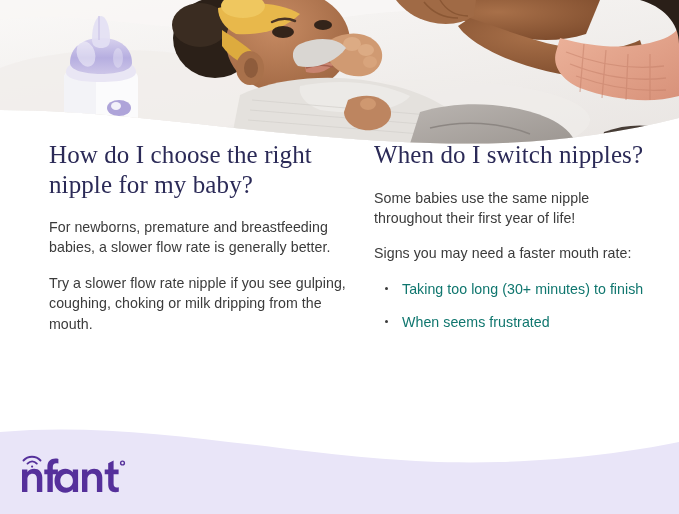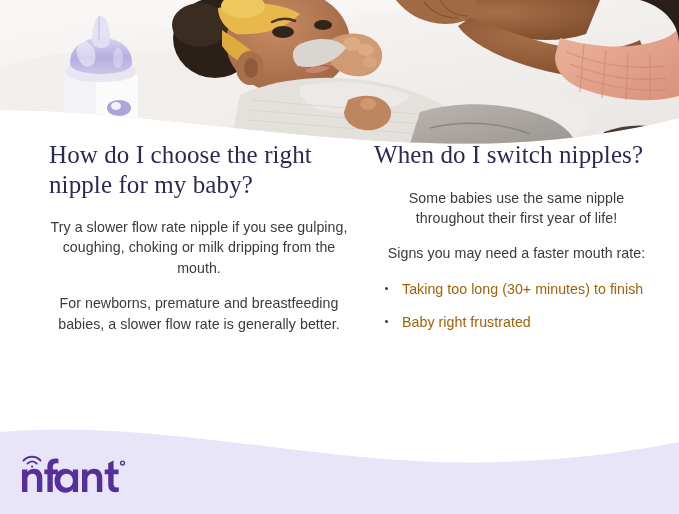--- a/index.html
+++ b/index.html
@@ -49,34 +49,33 @@
     margin: 0 0 18px 0;
     font-weight: 400;
     letter-spacing: 0.1px;
   }
   .para {
     font-size: 14.2px;
     line-height: 1.44;
     color: #3b3b3b;
     margin: 0 0 15px 0;
     letter-spacing: 0.05px;
-    text-align: center;
   }
   .para:last-child { margin-bottom: 0; }
 
   .bullets {
     margin: 6px 0 0 0;
     padding: 0;
     list-style: none;
   }
   .bullets li {
     position: relative;
     font-size: 14.2px;
     line-height: 1.44;
-    color: #a16207;
+    color: #0f766e;
     padding-left: 28px;
     margin-bottom: 13px;
     letter-spacing: 0.05px;
   }
   .bullets li:last-child { margin-bottom: 0; }
   .bullets li .dot {
     position: absolute;
     left: 11px;
     top: 8px;
     width: 3.2px;
@@ -244,36 +243,36 @@
         <path d="M640,0 C662,6 679,22 679,44 L679,0 Z" fill="#2a1f18"></path>
         <path d="M604,132 C630,122 658,124 679,134 L679,150 L600,150 Z" fill="#2a1f18" opacity="0.85"></path>
       </g>
     </svg>
   </div>
 
   <div id="content">
 
     <div class="column" id="col-left">
       <h2 class="heading">How do I choose the right nipple for my baby?</h2>
+      <p class="para">For newborns, premature and breastfeeding babies, a slower flow rate is generally better.</p>
       <p class="para">Try a slower flow rate nipple if you see gulping, coughing, choking or milk dripping from the mouth.</p>
-      <p class="para">For newborns, premature and breastfeeding babies, a slower flow rate is generally better.</p>
     </div>
 
     <div class="column" id="col-right">
       <h2 class="heading">When do I switch nipples?</h2>
       <p class="para">Some babies use the same nipple throughout their first year of life!</p>
       <p class="para">Signs you may need a faster mouth rate:</p>
       <ul class="bullets">
         <li>
           <span class="dot"></span>
           <span>Taking too long (30+ minutes) to finish</span>
         </li>
         <li>
           <span class="dot"></span>
-          <span>Baby right frustrated</span>
+          <span>When seems frustrated</span>
         </li>
       </ul>
     </div>
   </div>
 
   <div id="footer">
     <svg class="wave" viewBox="0 0 679 94" preserveAspectRatio="none">
       <path d="M0,12 C90,4 180,16 280,28 C370,39 430,44 500,42 C570,40 630,32 679,22 L679,94 L0,94 Z" fill="#E9E5F8"></path>
     </svg>
 

